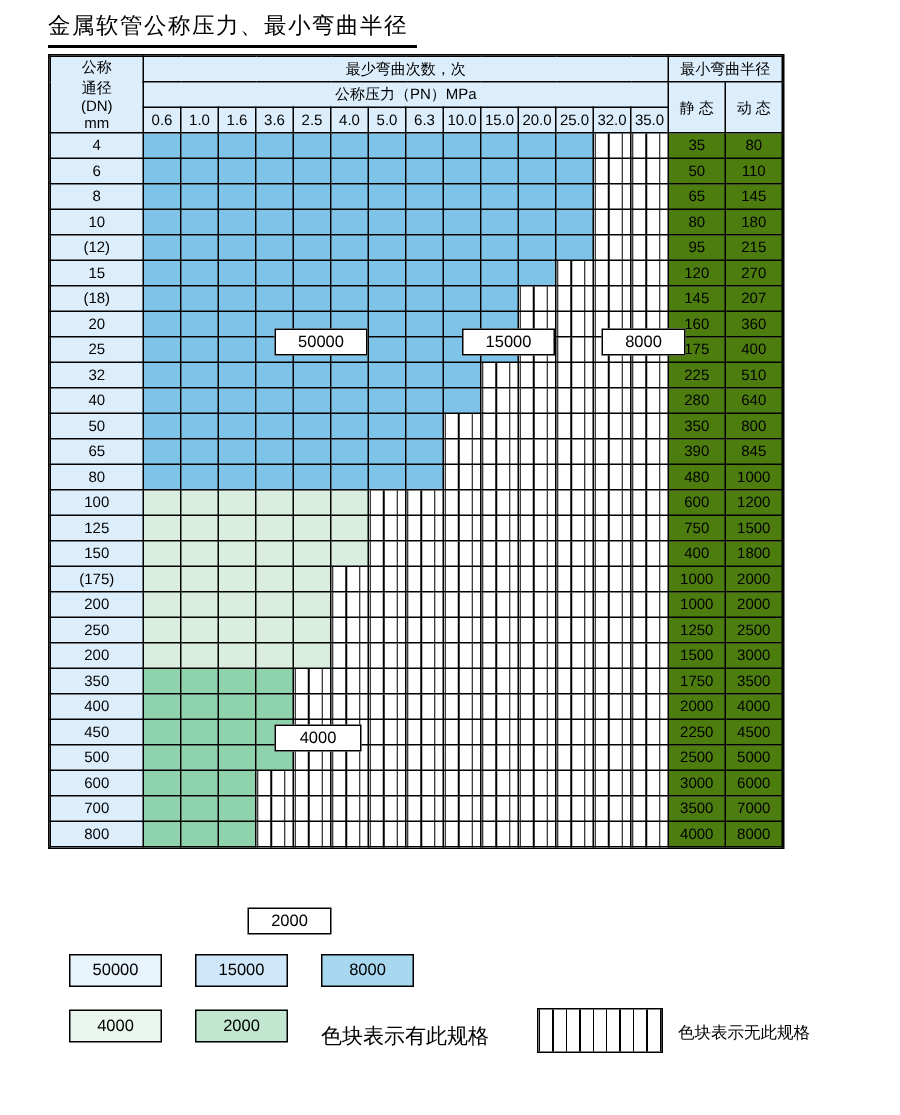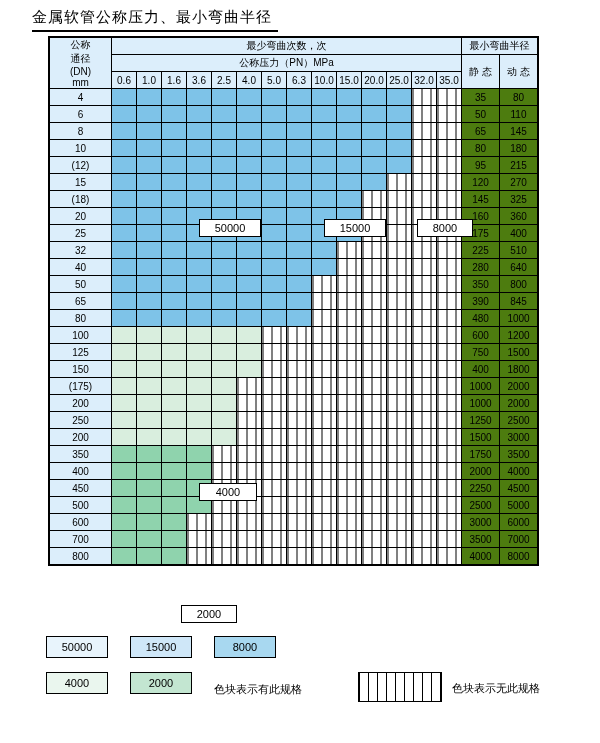--- a/index.html
+++ b/index.html
@@ -17,21 +17,20 @@
     font-weight:normal;font-size:15px;letter-spacing:1px;
   }
   #titleRule{
     position:absolute;left:32px;top:30px;width:246px;height:2px;background:#000;
   }
   
   #tableWrap{
     position:absolute;left:32px;top:36px;
     border:1px solid #000;
     box-sizing:border-box;
-    margin-left:16px;
   }
   table.main{
     border-collapse:collapse;
     font-size:10px;
     table-layout:fixed;
   }
   table.main td,table.main th{
     border:1px solid #000;
     padding:0;margin:0;
     text-align:center;
@@ -71,21 +70,21 @@
   .chip{
     width:62px;height:22px;border:1px solid #000;
     display:flex;align-items:center;justify-content:center;
     font-size:11px;margin-right:22px;box-sizing:border-box;
   }
   .chip.b1{background:#e8f4fc;}
   .chip.b2{background:#cfe7f8;}
   .chip.b3{background:#a8d8f0;}
   .chip.g1{background:#eaf6ee;}
   .chip.g2{background:#c3e6d1;}
-  .legtext{font-size:11px;margin-top:14px;}
+  .legtext{font-size:14px;margin-top:14px;}
   #hatchbox{
     position:absolute;left:358px;top:672px;
     width:84px;height:30px;border:1px solid #000;
     background-image:repeating-linear-gradient(to right,#000 0px,#000 1px,#fff 1px,#fff 9px);
     background-color:#fff;
     box-sizing:border-box;
   }
   #hatchlbl{position:absolute;left:452px;top:681px;font-size:11px;}
 </style>
 </head>
@@ -260,21 +259,21 @@
           <td class="c-blue"></td>
           <td class="c-blue"></td>
           <td class="c-blue"></td>
           <td class="c-blue"></td>
           <td class="c-blue"></td>
           <td class="hatch"></td>
           <td class="hatch"></td>
           <td class="hatch"></td>
           <td class="hatch"></td>
           <td class="rcol">145</td>
-          <td class="rcol">325</td>
+          <td class="rcol">207</td>
         </tr>
         <tr>
           <td class="dncell">20</td>
           <td class="c-blue"></td>
           <td class="c-blue"></td>
           <td class="c-blue"></td>
           <td class="c-blue"></td>
           <td class="c-blue"></td>
           <td class="c-blue"></td>
           <td class="c-blue"></td>

